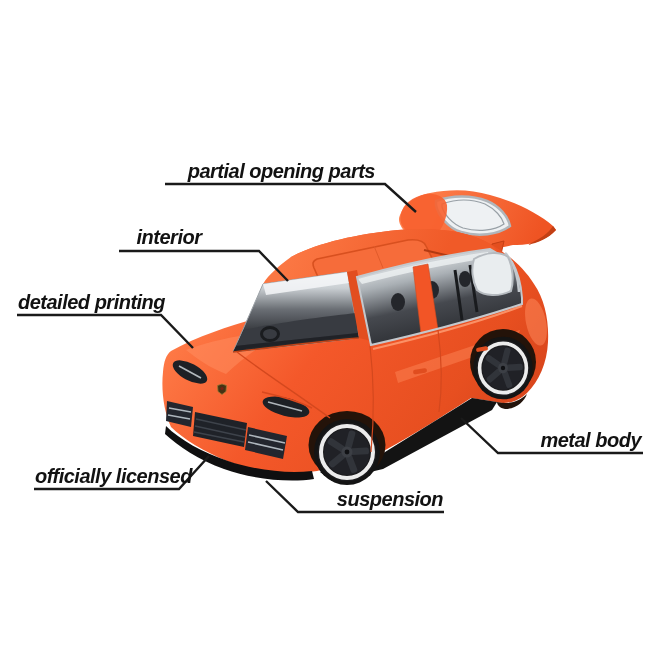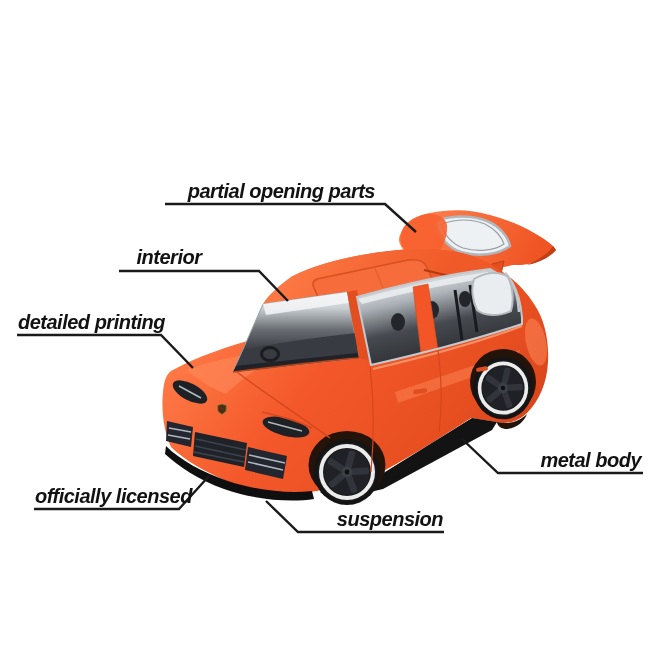--- a/index.html
+++ b/index.html
@@ -1,16 +1,16 @@
 <!DOCTYPE html>
 <html><head>
 <meta charset="utf-8">
 <style>
   html,body{margin:0;padding:0;background:#fff;}
-  .stage{position:relative;width:655px;height:568px;background:#ffffff;overflow:hidden;margin-top:20px;}
+  .stage{position:relative;width:655px;height:568px;background:#ffffff;overflow:hidden;}
   svg{display:block;}
   .callout{
     font-family:"Liberation Sans",sans-serif;
     font-style:italic;
     font-weight:700;
     font-size:20px;
     letter-spacing:-0.5px;
     fill:#121212;
   }
   .cline{stroke:#1a1a1a;stroke-width:2.4;fill:none;stroke-linejoin:miter;}

